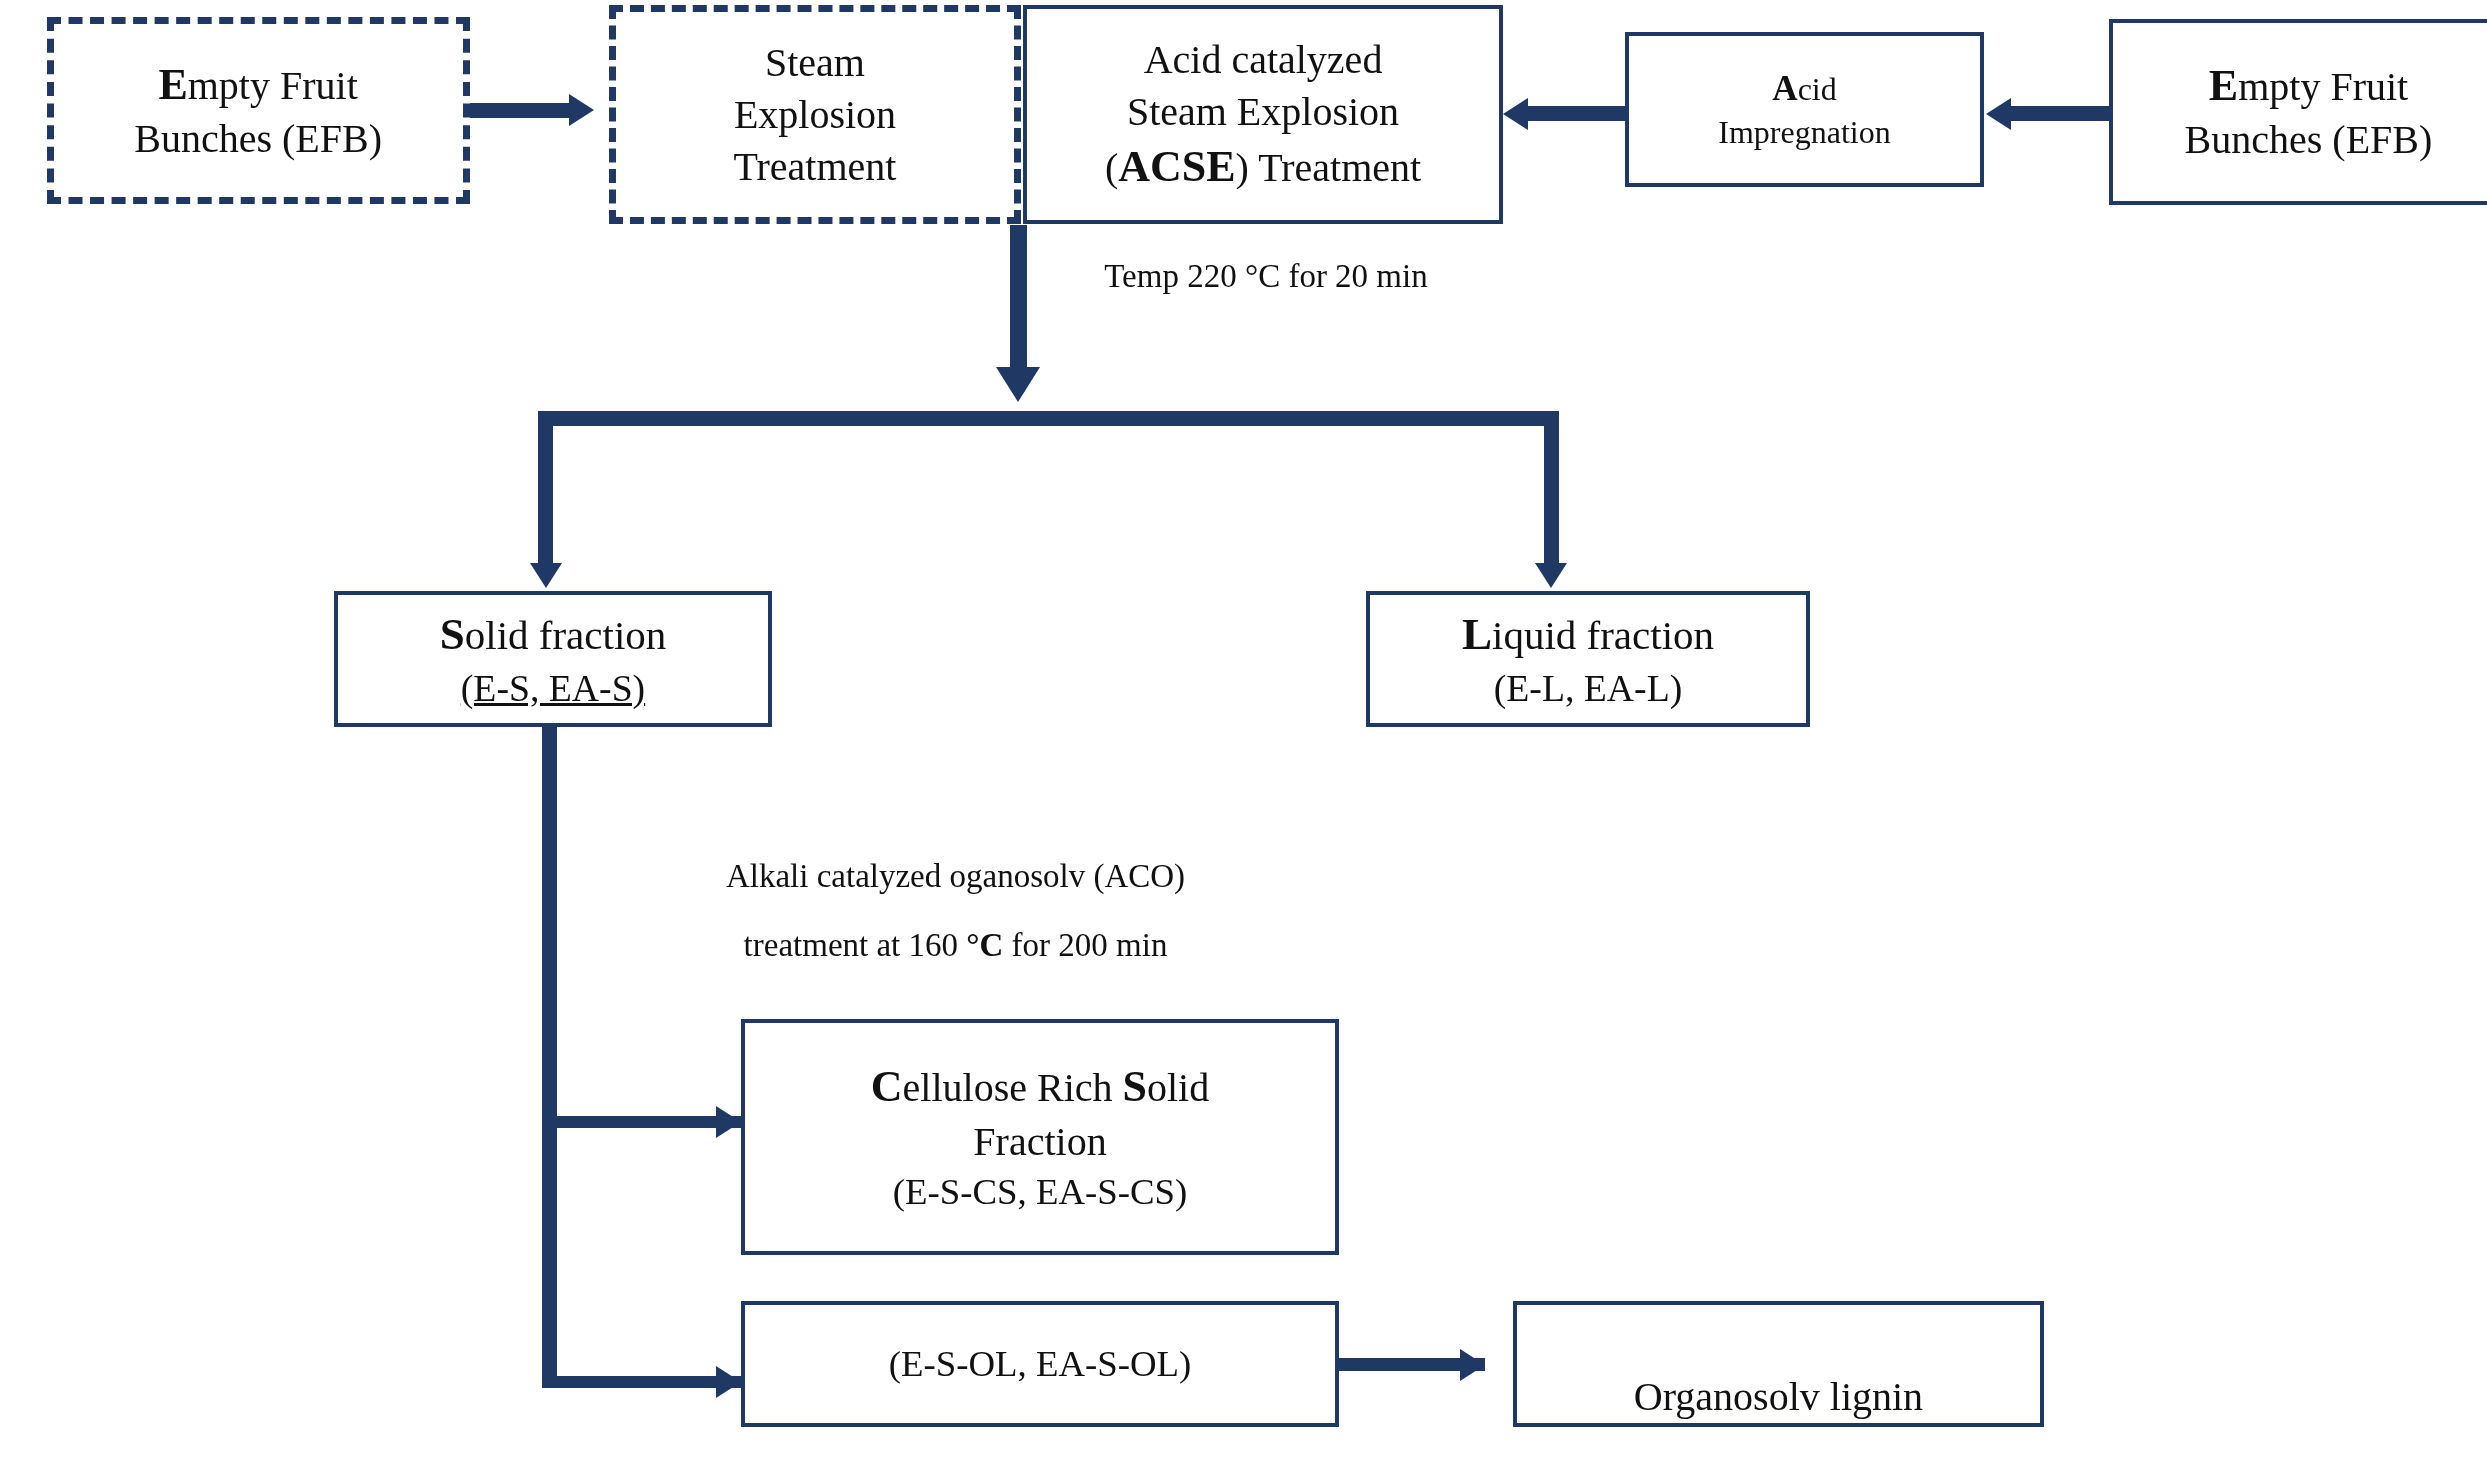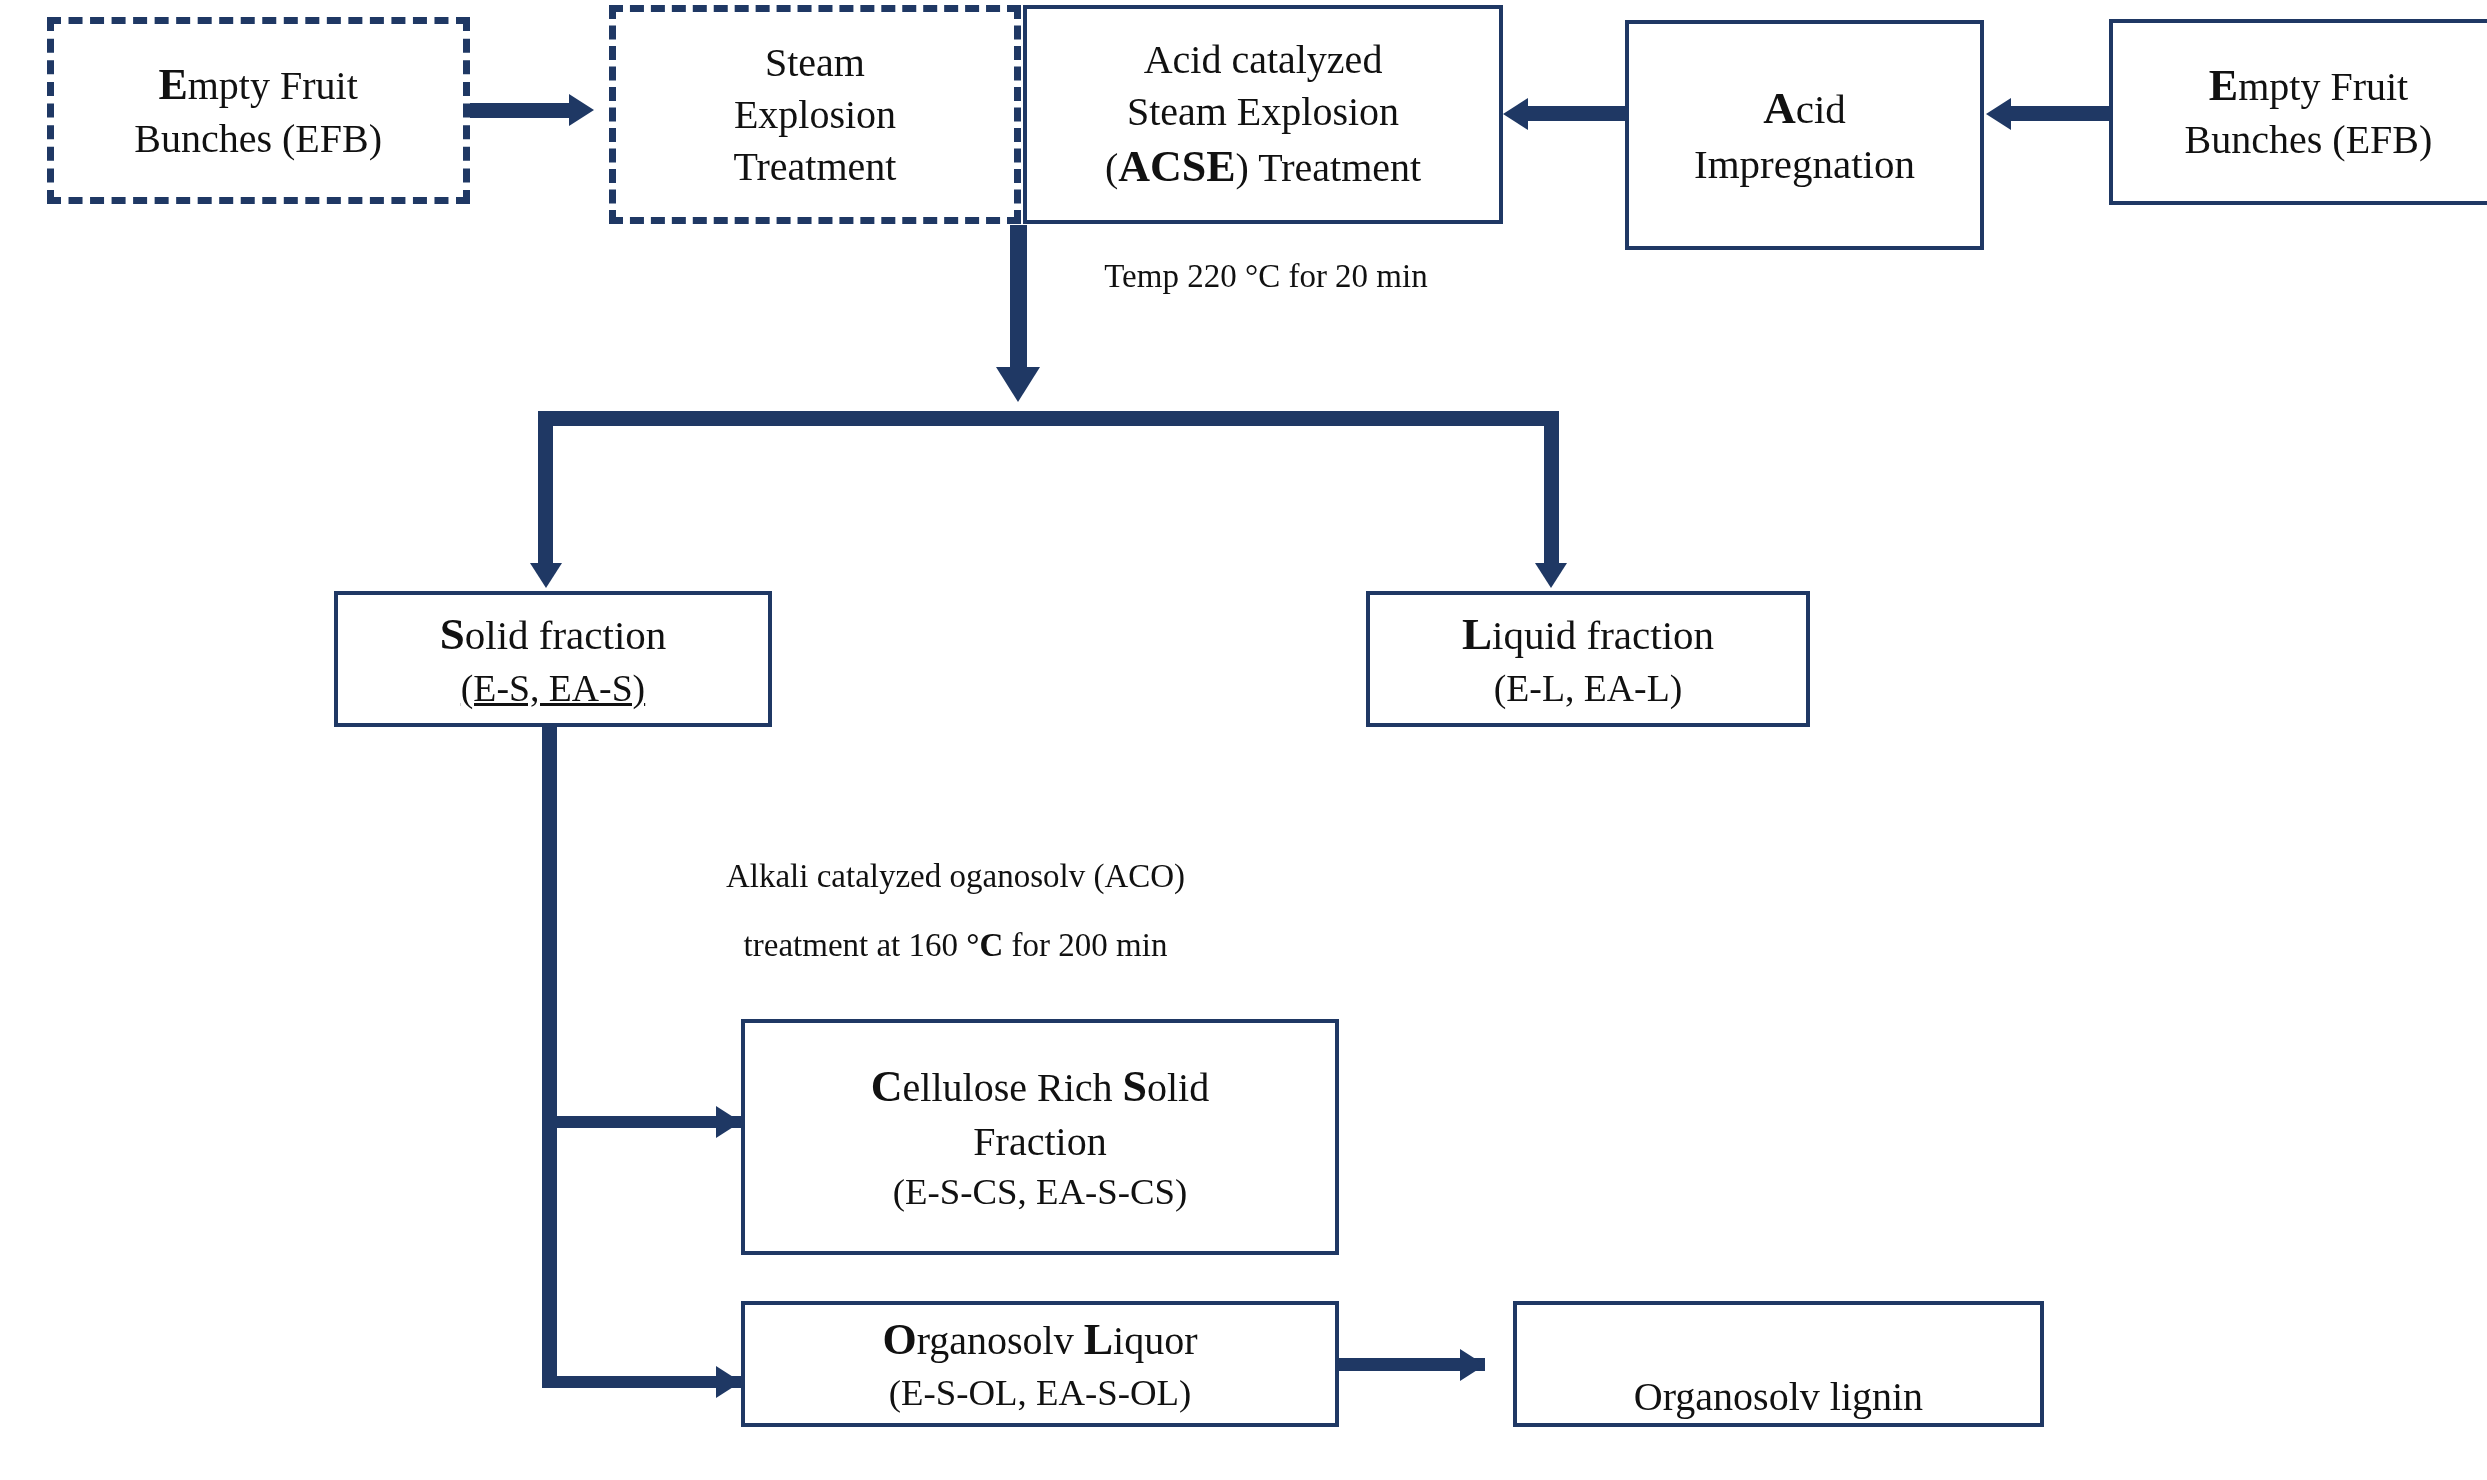--- a/index.html
+++ b/index.html
@@ -104,21 +104,21 @@
 
   <div class="node dashed" style="left:577px; top:5.3px; width:412px; height:219px; font-size:40px;">
     <span class="ln">Steam</span>
     <span class="ln">Explosion</span>
     <span class="ln">Treatment</span>
   </div>
 
   <div class="hline" style="left:1495px; top:106px; width:101px; height:14.6px;"></div>
   <div class="arrow-l" style="left:1471px; top:98px;"></div>
 
-  <div class="node solid" style="left:1593px; top:20px; width:359px; height:230px; font-size:41px;">
+  <div class="node solid" style="left:1593px; top:32px; width:359px; height:155px; font-size:32px;">
     <span class="ln"><span class="cap">A</span><span>cid</span></span>
     <span class="ln">Impregnation</span>
   </div>
 
   <div class="hline" style="left:1978px; top:106px; width:101px; height:14.6px;"></div>
   <div class="arrow-l" style="left:1954px; top:98px;"></div>
 
   <div class="node solid" style="left:2077px; top:18.6px; width:399px; height:186px; font-size:40px;">
     <span class="ln"><span class="cap">E</span><span>mpty Fruit</span></span>
     <span class="ln">Bunches (EFB)</span>
@@ -163,21 +163,20 @@
     <span class="ln"><span>treatment at 160 </span><span class="bold-unit">°C</span><span> for 200 min</span></span>
   </div>
 
   <div class="node solid" style="left:709px; top:1019px; width:598px; height:236px; font-size:40px;">
     <span class="ln"><span class="cap">C</span><span>ellulose Rich </span><span class="cap">S</span><span>olid</span></span>
     <span class="ln">Fraction</span>
     <span class="ln" style="font-size:0.92em;">(E-S-CS,  EA-S-CS)</span>
   </div>
 
   <div class="node solid" style="left:709px; top:1301px; width:598px; height:126px; font-size:40px;">
-    <span class="ln"><span class="cap">O</span><span>rganosolv </span><span class="cap">L</span><span>iquor</span></span>
     <span class="ln" style="font-size:0.92em;">(E-S-OL,  EA-S-OL)</span>
   </div>
 
   <div class="hline" style="left:1307px; top:1358px; width:146px; height:13.3px;"></div>
   <div class="arrow-r" style="left:1428px; top:1349px;"></div>
 
   <div class="node solid" style="left:1481px; top:1301px; width:531px; height:126px; font-size:40px;justify-content:flex-end;">
     <span class="ln">Organosolv lignin</span>
   </div>
 

